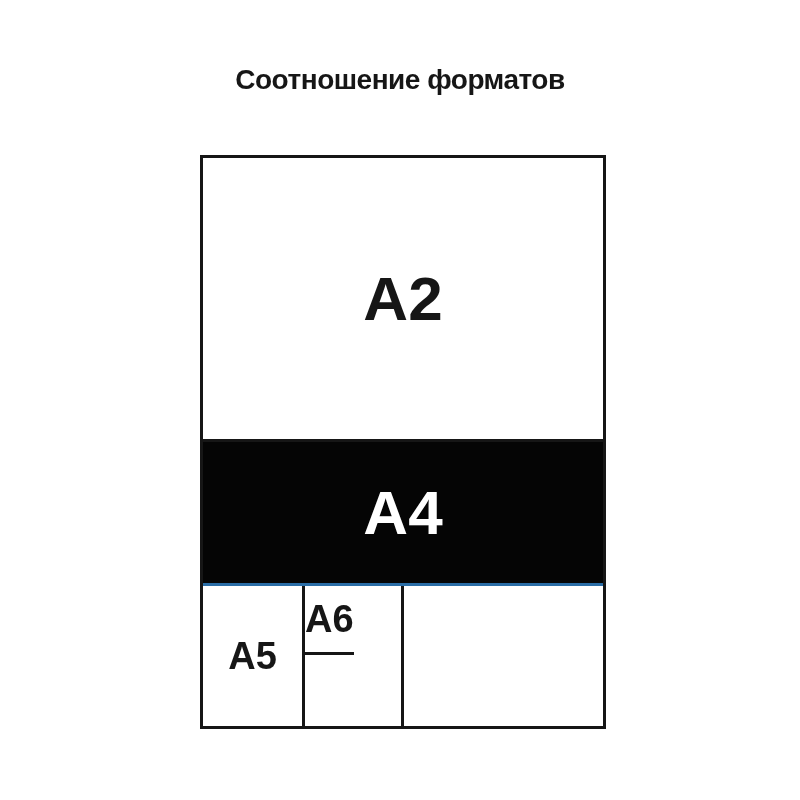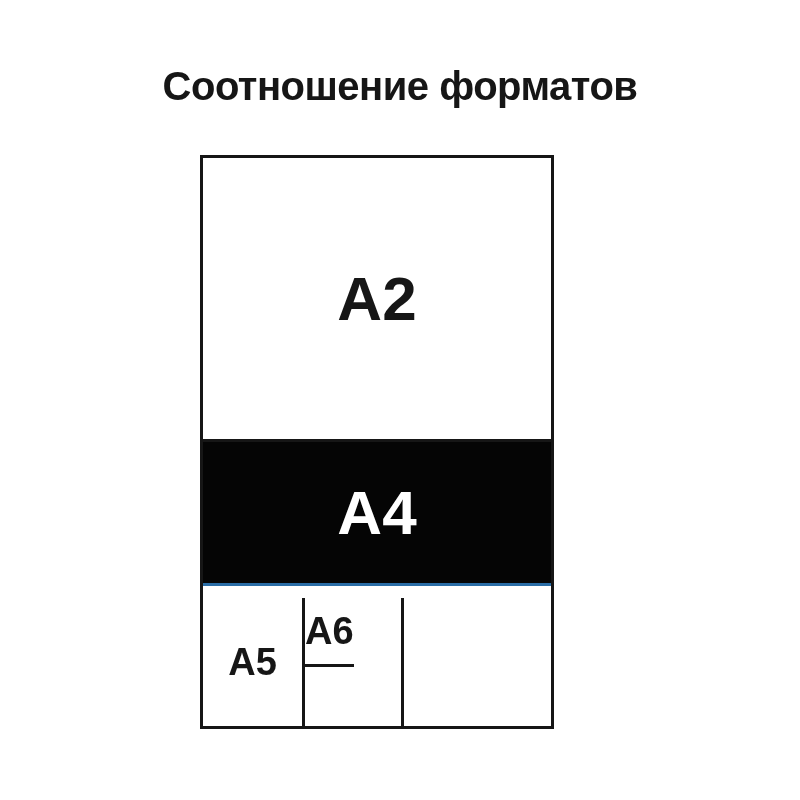--- a/index.html
+++ b/index.html
@@ -7,29 +7,29 @@
   body {
     position: relative;
     background: var(--background, #ffffff);
     font-family: "Liberation Sans", "DejaVu Sans", sans-serif;
     overflow: hidden;
   }
   .title {
     position: absolute;
     left: 0; right: 0; top: 64px;
     text-align: center;
-    font-size: 40px;
+    font-size: 28px;
     font-weight: 700;
     letter-spacing: -0.5px;
     color: var(--label-text, #161616);
   }
   .sheet {
     position: absolute;
     left: 200px; top: 155px;
-    width: 354px; height: 574px;
+    width: 406px; height: 574px;
     border: 3px solid var(--outline, #161616);
     background: var(--background, #ffffff);
     display: flex;
     flex-direction: column;
   }
   .cell {
     display: flex;
     align-items: center;
     justify-content: center;
   }
@@ -49,21 +49,21 @@
     width: 203px;
     border-right: 3px solid var(--outline, #161616);
   }
   .right-col { flex: 1; display: flex; flex-direction: column; text-align: center; }
   .a4 {
     height: 144px;
     background: var(--highlight-bg, #050505);
     border-bottom: 3px solid var(--accent-line, #2a6da6);
   }
   .a4 .fmt-label { color: var(--highlight-text, #ffffff); }
-  .sub-row { flex: 1; display: flex; margin-top: 12px; }
+  .sub-row { flex: 1; display: flex; }
   .a5 {
     width: 102px;
     border-right: 3px solid var(--outline, #161616);
   }
   .a6-col { flex: 1; display: flex; }
   .a6 {
     height: 69px;
     border-bottom: 3px solid var(--outline, #161616);
   }
   .a7-row { flex: 1; display: flex; }

